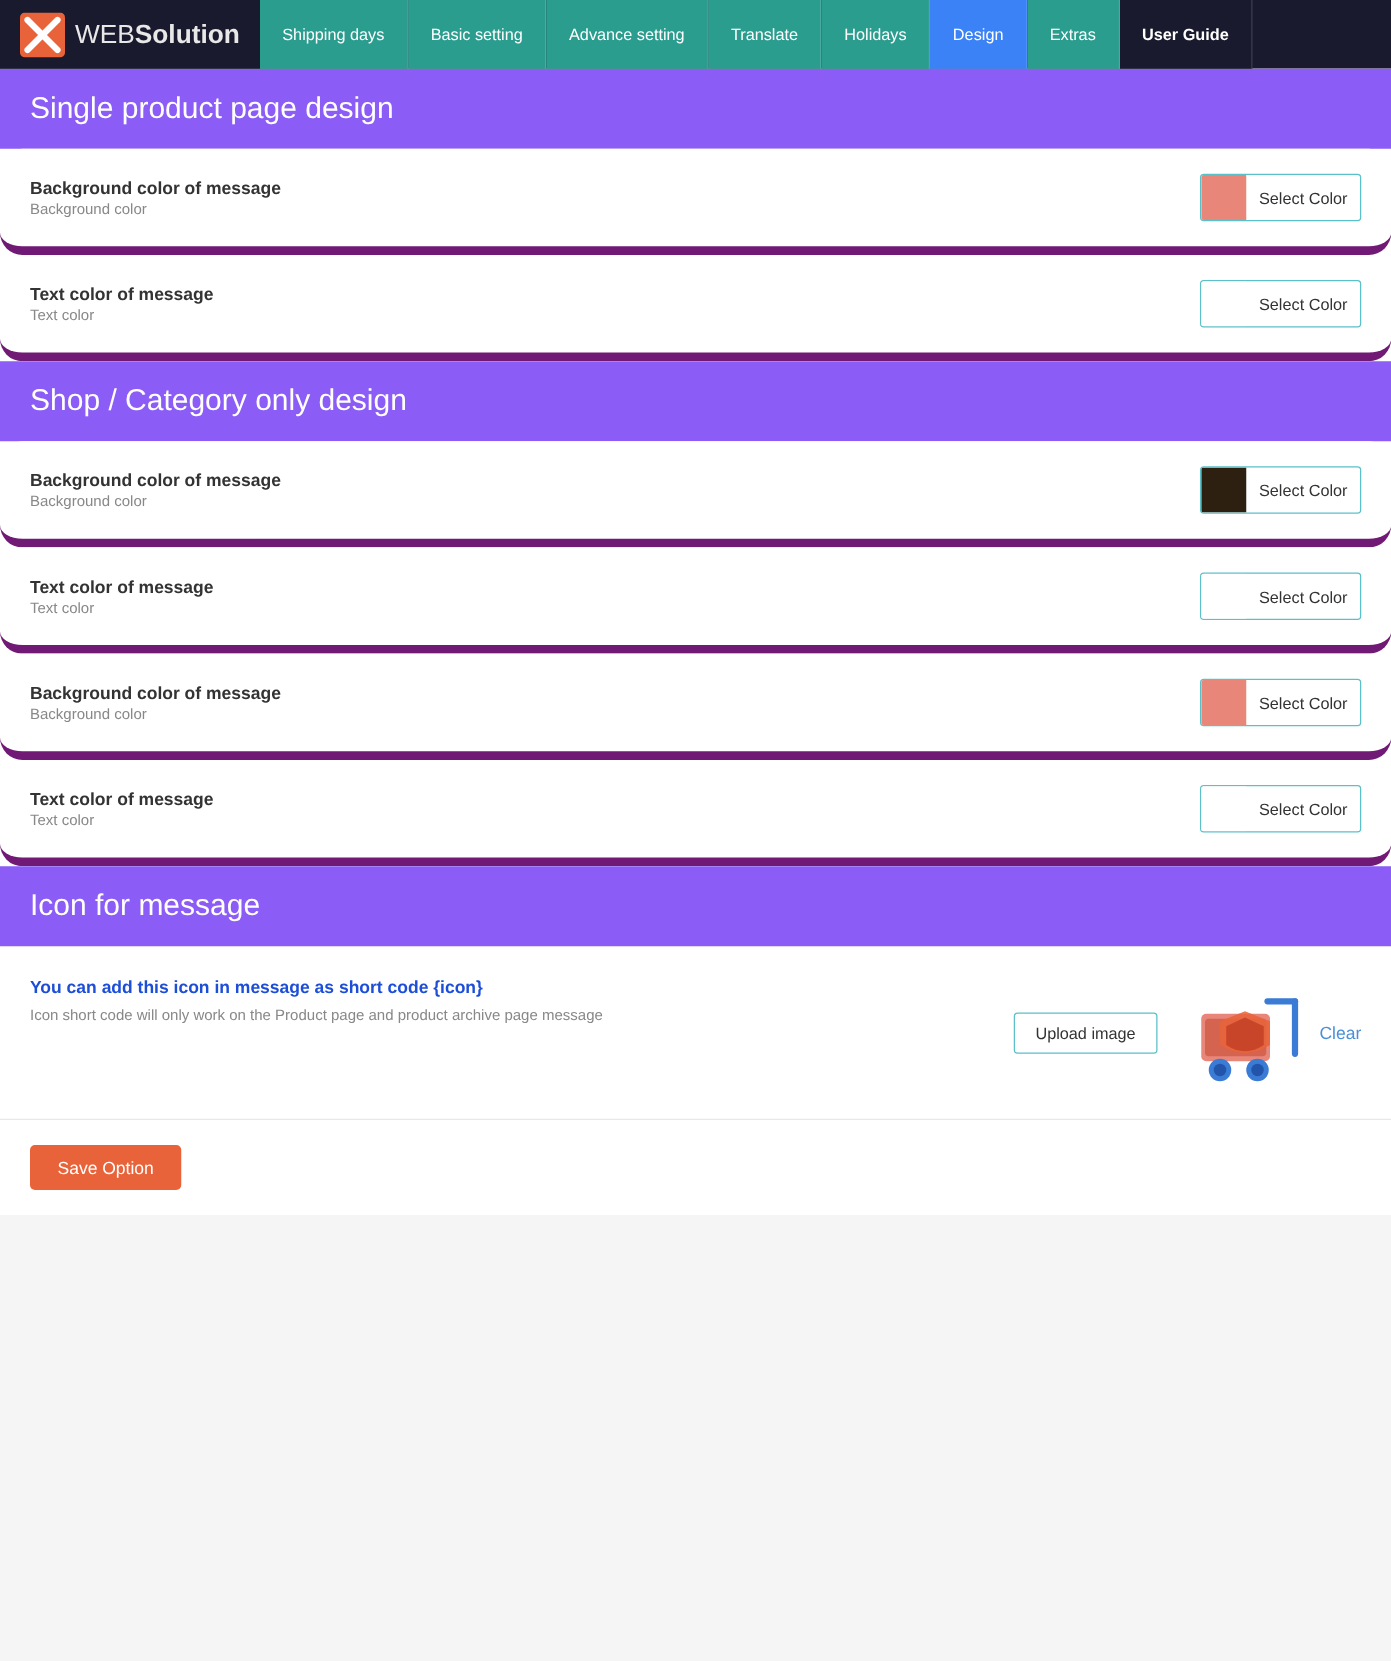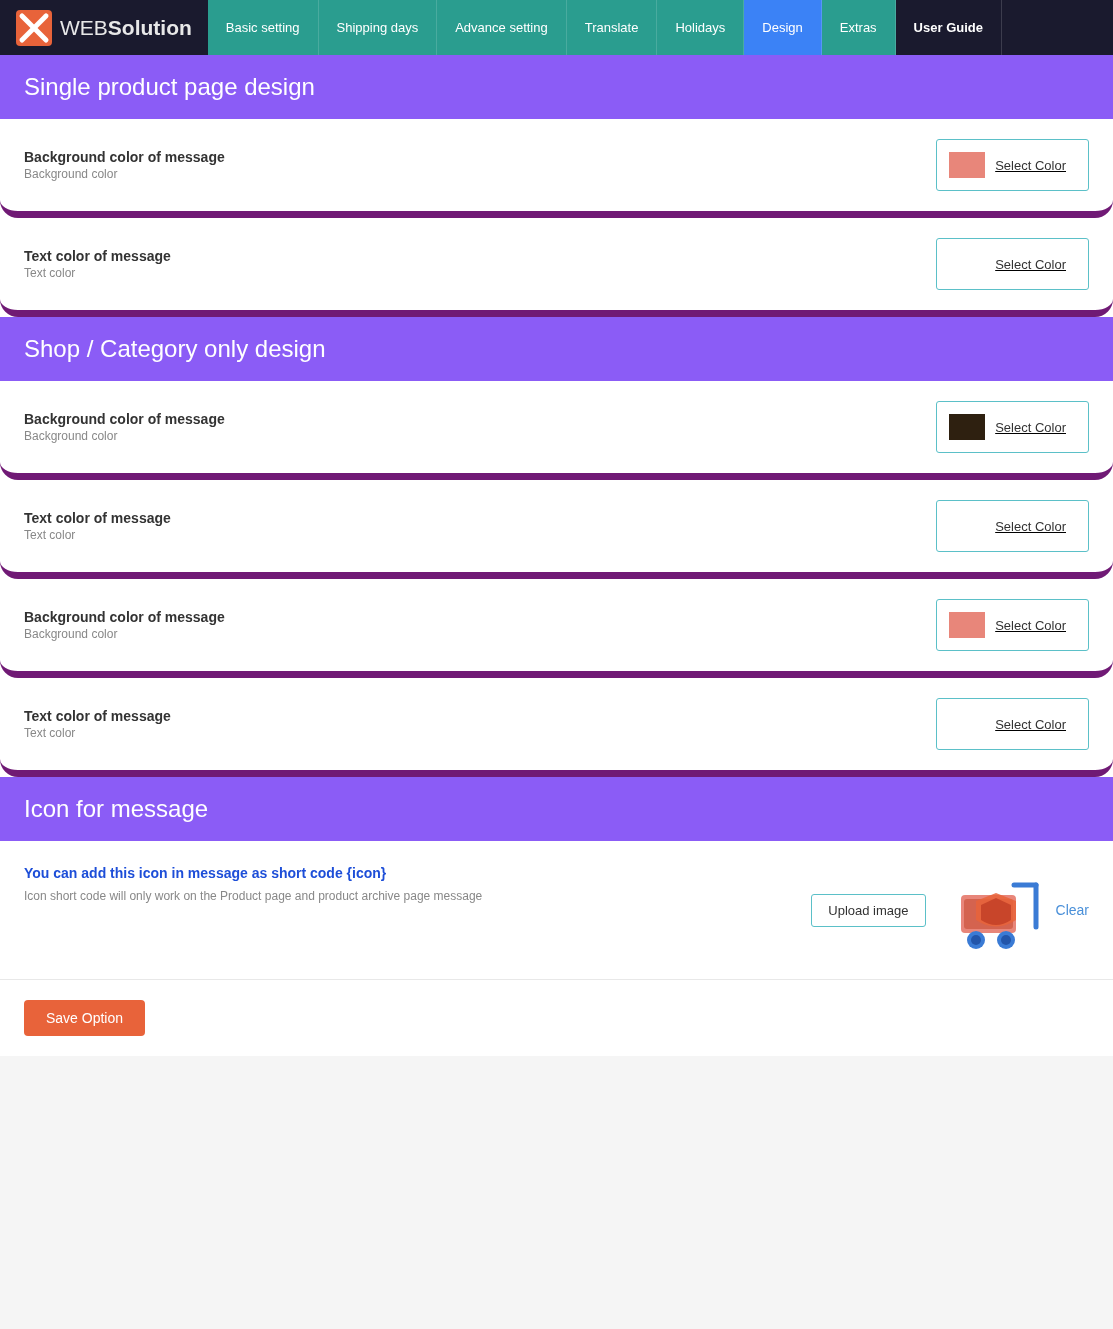--- a/index.html
+++ b/index.html
@@ -94,24 +94,23 @@
     }
 
     
     .color-btn {
       display: flex;
       align-items: center;
       border: 1.5px solid #5bc0c8;
       border-radius: 3px;
       cursor: pointer;
       background: #fff;
-      padding: 12px;
+      padding: 0;
       overflow: hidden;
-      height: 52px;
-      text-decoration: underline;
+      height: 38px;
     }
     .color-swatch {
       width: 36px;
       height: 100%;
       display: inline-block;
     }
     .color-btn-label {
       padding: 0 10px;
       font-size: 13px;
       color: #333;
@@ -195,22 +194,22 @@
     <svg class="nav-logo-icon" viewBox="0 0 36 36">
       <rect width="36" height="36" rx="4" fill="#e8633a"></rect>
       <line x1="6" y1="6" x2="30" y2="30" stroke="white" stroke-width="5" stroke-linecap="round"></line>
       <line x1="30" y1="6" x2="6" y2="30" stroke="white" stroke-width="5" stroke-linecap="round"></line>
     </svg>
     <div class="nav-logo-text">
       <span class="web">WEB</span><span class="solution">Solution</span>
     </div>
   </div>
   <div class="nav-items">
+    <div class="nav-item">Shipping days</div>
     <div class="nav-item">Basic setting</div>
-    <div class="nav-item">Shipping days</div>
     <div class="nav-item">Advance setting</div>
     <div class="nav-item">Translate</div>
     <div class="nav-item">Holidays</div>
     <div class="nav-item active-design">Design</div>
     <div class="nav-item">Extras</div>
     <div class="nav-item user-guide">User Guide</div>
   </div>
 </nav>
 
 <div class="main">

